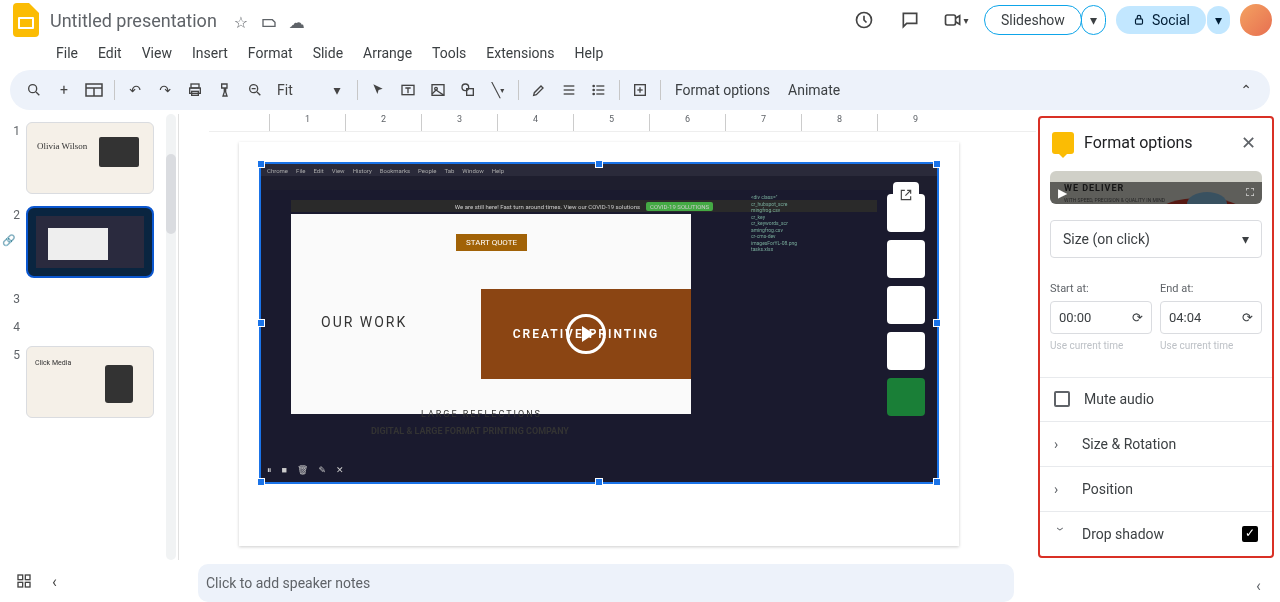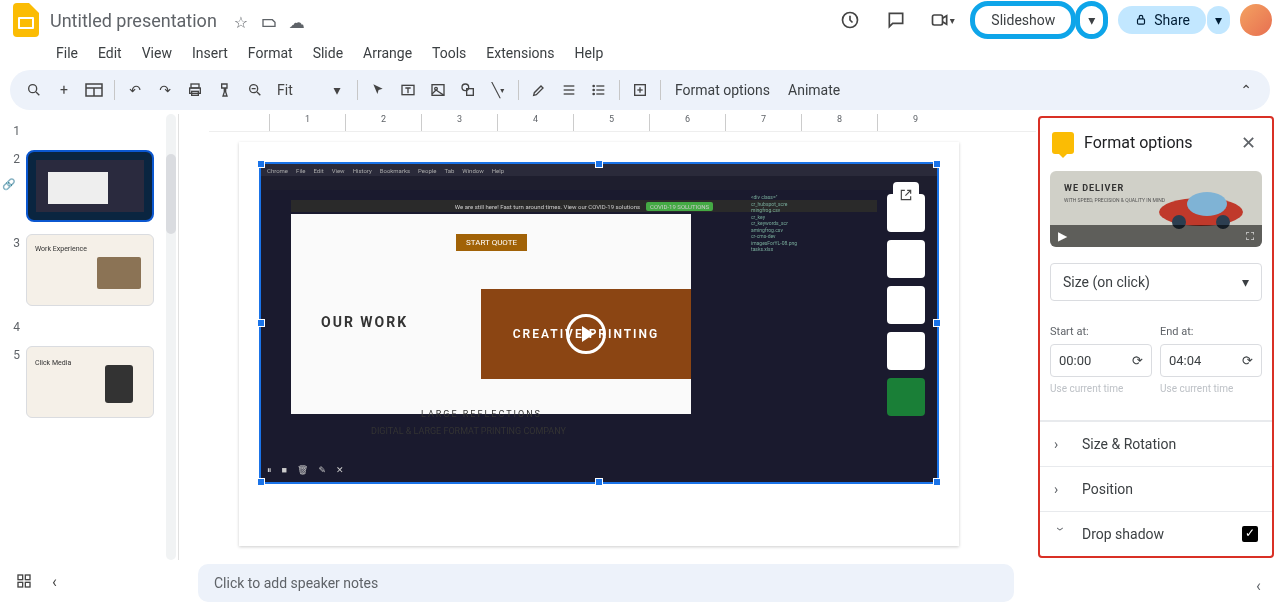--- a/index.html
+++ b/index.html
@@ -4,21 +4,21 @@
 <style>
 *{box-sizing:border-box;margin:0;padding:0;font-family:"Google Sans",Roboto,Arial,sans-serif}
 body{background:#fff;height:602px;width:1280px;overflow:hidden;color:#3c4043}
 .header{height:40px;display:flex;align-items:center;padding:4px 8px}
 .logo{width:36px;height:36px;display:flex;align-items:center;justify-content:center}
 .title-area{flex:1;display:flex;align-items:flex-end;gap:8px}
 .doc-title{font-size:18px;color:#5f6368;padding:2px 6px}
 .title-icon{width:20px;height:20px;display:flex;align-items:center;justify-content:center;color:#5f6368}
 .header-actions{display:flex;align-items:center;gap:10px}
 .ha-btn{width:36px;height:36px;display:flex;align-items:center;justify-content:center;color:#444;border-radius:50%}
-.slideshow-btn{border:5px solid #0ea5e9;border-radius:18px;padding:6px 16px;font-size:14px;color:#3c4043}
+.slideshow-btn{border:1px solid #0ea5e9;border-radius:18px;padding:6px 16px;font-size:14px;color:#3c4043}
 .share-btn{background:#c2e7ff;border-radius:18px;padding:6px 16px;font-size:14px;color:#001d35;display:flex;align-items:center;gap:6px}
 .avatar{width:32px;height:32px;border-radius:50%;background:linear-gradient(135deg,#f4a261,#e76f51)}
 .menubar{height:26px;display:flex;align-items:center;padding:0 48px;gap:4px;font-size:14px;color:#3c4043}
 .menu-item{padding:2px 8px;border-radius:4px}
 .toolbar{height:40px;margin:4px 10px;background:#edf2fa;border-radius:24px;display:flex;align-items:center;padding:0 10px;gap:2px}
 .tb-btn{min-width:28px;height:28px;display:flex;align-items:center;justify-content:center;color:#444;border-radius:4px;font-size:14px}
 .tb-sep{width:1px;height:20px;background:#c7c7c7;margin:0 4px}
 .tb-text{font-size:14px;padding:0 8px}
 .tb-spacer{flex:1}
 .main{display:flex;height:calc(602px - 40px - 26px - 48px - 42px)}
@@ -39,27 +39,27 @@
 .handle{position:absolute;width:8px;height:8px;background:#1a73e8;border:1px solid #fff}
 .handle.tl{top:-4px;left:-4px}.handle.tr{top:-4px;right:-4px}
 .handle.bl{bottom:-4px;left:-4px}.handle.br{bottom:-4px;right:-4px}
 .handle.tm{top:-4px;left:calc(50% - 4px)}.handle.bm{bottom:-4px;left:calc(50% - 4px)}
 .handle.ml{top:calc(50% - 4px);left:-4px}.handle.mr{top:calc(50% - 4px);right:-4px}
 .vid-mock{position:absolute;inset:0;background:#1a1a2e}
 .vm-top{height:12px;background:#2a2a3a;display:flex;gap:8px;padding:0 6px;align-items:center;font-size:6px;color:#aaa}
 .vm-tabs{height:14px;background:#1e1e2e}
 .vm-body{position:absolute;top:50px;left:30px;width:400px;height:200px;background:#fafafa}
 .vm-quote{position:absolute;top:20px;left:165px;background:#a16207;color:#fff;font-size:8px;padding:4px 10px}
-.vm-work{position:absolute;top:100px;left:30px;font-size:14px;font-weight:700;letter-spacing:2px;color:#333}
+.vm-work{position:absolute;top:100px;left:30px;font-size:14px;font-weight:400;letter-spacing:2px;color:#333}
 .vm-creative{position:absolute;top:75px;left:190px;width:210px;height:90px;background:#8b4513;display:flex;align-items:center;justify-content:center}
 .vm-play{width:40px;height:40px;border:3px solid #fff;border-radius:50%;display:flex;align-items:center;justify-content:center}
 .vm-play::after{content:"";border-left:12px solid #fff;border-top:8px solid transparent;border-bottom:8px solid transparent;margin-left:3px}
 .vm-creative-txt{position:absolute;color:#fff;font-size:12px;font-weight:600;letter-spacing:2px}
 .vm-cr{position:absolute;top:195px;left:130px;font-size:9px;letter-spacing:2px;color:#333}
-.vm-sub{position:absolute;top:212px;left:80px;font-size:9px;font-weight:400;color:#333}
+.vm-sub{position:absolute;top:212px;left:80px;font-size:9px;font-weight:700;color:#333}
 .vm-code{position:absolute;top:26px;right:60px;width:130px;bottom:30px;font-size:5px;color:#7a9;line-height:1.3;padding:4px;overflow:hidden}
 .vm-icons{position:absolute;top:30px;right:6px;width:44px}
 .vm-icon{width:38px;height:38px;margin-bottom:8px;background:#fff;border-radius:4px}
 .popout{position:absolute;top:18px;right:18px;width:26px;height:26px;background:#fff;border-radius:4px;display:flex;align-items:center;justify-content:center}
 .panel{width:236px;border:2px solid #d93025;border-radius:4px;margin:2px 6px 2px 2px;background:#fff;display:flex;flex-direction:column;overflow:hidden}
 .panel-hdr{display:flex;align-items:center;gap:10px;padding:10px 12px}
 .panel-title{font-size:16px;flex:1;color:#202124}
 .panel-icon{width:22px;height:22px;background:#fbbc04;border-radius:3px;display:flex;align-items:center;justify-content:center;position:relative}
 .panel-icon::after{content:"";position:absolute;bottom:-4px;border-top:4px solid #fbbc04;border-left:4px solid transparent;border-right:4px solid transparent}
 .close-x{font-size:18px;padding:4px;color:#5f6368}
@@ -77,21 +77,21 @@
 .time-input{border:1px solid #dadce0;border-radius:4px;padding:8px;display:flex;justify-content:space-between;align-items:center;font-size:13px}
 .time-hint{font-size:10px;color:#bdc1c6;margin-top:6px}
 .divider{height:1px;background:#e8eaed;margin:14px 0 0 0}
 .mute-row{display:flex;align-items:center;gap:14px;padding:14px 14px;font-size:14px}
 .chk{width:16px;height:16px;border:2px solid #5f6368;border-radius:2px}
 .chk.on{background:#000;border-color:#000;position:relative}
 .chk.on::after{content:"✓";color:#fff;position:absolute;font-size:12px;top:-2px;left:1px}
 .section-row{display:flex;align-items:center;gap:14px;padding:14px;font-size:14px;border-top:1px solid #e8eaed}
 .chev{font-size:14px;color:#5f6368;width:14px}
 .section-row .spacer{flex:1}
-.notes{position:absolute;bottom:0;left:198px;right:266px;height:38px;background:#edf2fa;border-radius:10px;display:flex;align-items:center;padding:0 16px;font-size:14px;color:#5f6368}
+.notes{position:absolute;bottom:0;left:198px;right:266px;height:38px;background:#edf2fa;border-radius:10px;display:flex;align-items:center;padding:0 8px;font-size:14px;color:#5f6368}
 .footer{position:absolute;bottom:0;left:0;width:180px;height:42px;display:flex;align-items:center;padding:0 16px;gap:20px;color:#444}
 .ft-r{position:absolute;bottom:8px;right:6px;width:18px;height:18px;color:#5f6368}
 svg{display:block}
 </style>
 </head>
 <body>
 
 <div class="header">
   <div class="logo">
     <svg width="26" height="34" viewBox="0 0 26 34">
@@ -132,21 +132,21 @@
     <div style="display:flex;align-items:center">
       <div class="slideshow-btn">Slideshow</div>
       <div class="slideshow-btn" style="padding:6px 8px;margin-left:-1px">▾</div>
     </div>
     <div style="display:flex;align-items:center">
       <div class="share-btn">
         <svg width="14" height="14" viewBox="0 0 24 24" fill="none" stroke="#001d35" stroke-width="2">
             <rect x="6" y="10" width="12" height="9" rx="2"></rect>
             <path d="M9 10V7a3 3 0 0 1 6 0v3"></path>
           </svg>
-        <span>Share</span>
+        <span>Social</span>
       </div>
       <div class="share-btn" style="padding:6px 8px;margin-left:1px">▾</div>
     </div>
     <div class="avatar"></div>
   </div>
 </div>
 
 <div class="menubar">
   <span class="menu-item">File</span>
   <span class="menu-item">Edit</span>
@@ -262,35 +262,35 @@
   <span class="tb-text">Animate</span>
   <div class="tb-spacer"></div>
   <div class="tb-btn">⌃</div>
 </div>
 
 <div class="main">
 
   <div class="filmstrip">
     <div class="slide-row">
       <div class="slide-num">1</div>
+      <div class="thumb">
+        <div style="position:absolute;top:18px;left:10px;font-size:9px;font-family:serif;color:#333">Olivia Wilson</div>
+        <div style="position:absolute;top:14px;right:14px;width:40px;height:30px;background:#333;border-radius:2px"></div>
+      </div>
     </div>
     <div class="slide-row" style="position:relative">
       <div style="position:absolute;left:-4px;top:28px;font-size:11px;color:#5f6368">🔗</div>
       <div class="slide-num">2</div>
       <div class="thumb active dark">
         <div style="position:absolute;inset:8px;background:#2a2a3e"></div>
         <div style="position:absolute;top:20px;left:20px;width:60px;height:32px;background:#eee"></div>
       </div>
     </div>
     <div class="slide-row">
       <div class="slide-num">3</div>
-      <div class="thumb">
-        <div style="position:absolute;top:10px;left:8px;font-size:7px;color:#333">Work Experience</div>
-        <div style="position:absolute;top:22px;right:12px;width:44px;height:32px;background:#8b7355;border-radius:2px"></div>
-      </div>
     </div>
     <div class="slide-row">
       <div class="slide-num">4</div>
     </div>
     <div class="slide-row">
       <div class="slide-num">5</div>
       <div class="thumb">
         <div style="position:absolute;top:12px;left:8px;font-size:7px;color:#333">Click Media</div>
         <div style="position:absolute;top:18px;right:20px;width:28px;height:38px;background:#333;border-radius:3px"></div>
       </div>
@@ -416,20 +416,24 @@
       <div class="time-col">
         <div class="time-lbl">End at:</div>
         <div class="time-input">
           <span>04:04</span>
           <span>⟳</span>
         </div>
         <div class="time-hint">Use current time</div>
       </div>
     </div>
     <div class="divider"></div>
+    <div class="mute-row">
+      <div class="chk"></div>
+      <span>Mute audio</span>
+    </div>
     <div class="section-row">
       <span class="chev">›</span>
       <span>Size &amp; Rotation</span>
     </div>
     <div class="section-row">
       <span class="chev">›</span>
       <span>Position</span>
     </div>
     <div class="section-row">
       <span class="chev" style="transform:rotate(90deg);display:inline-block">›</span>

